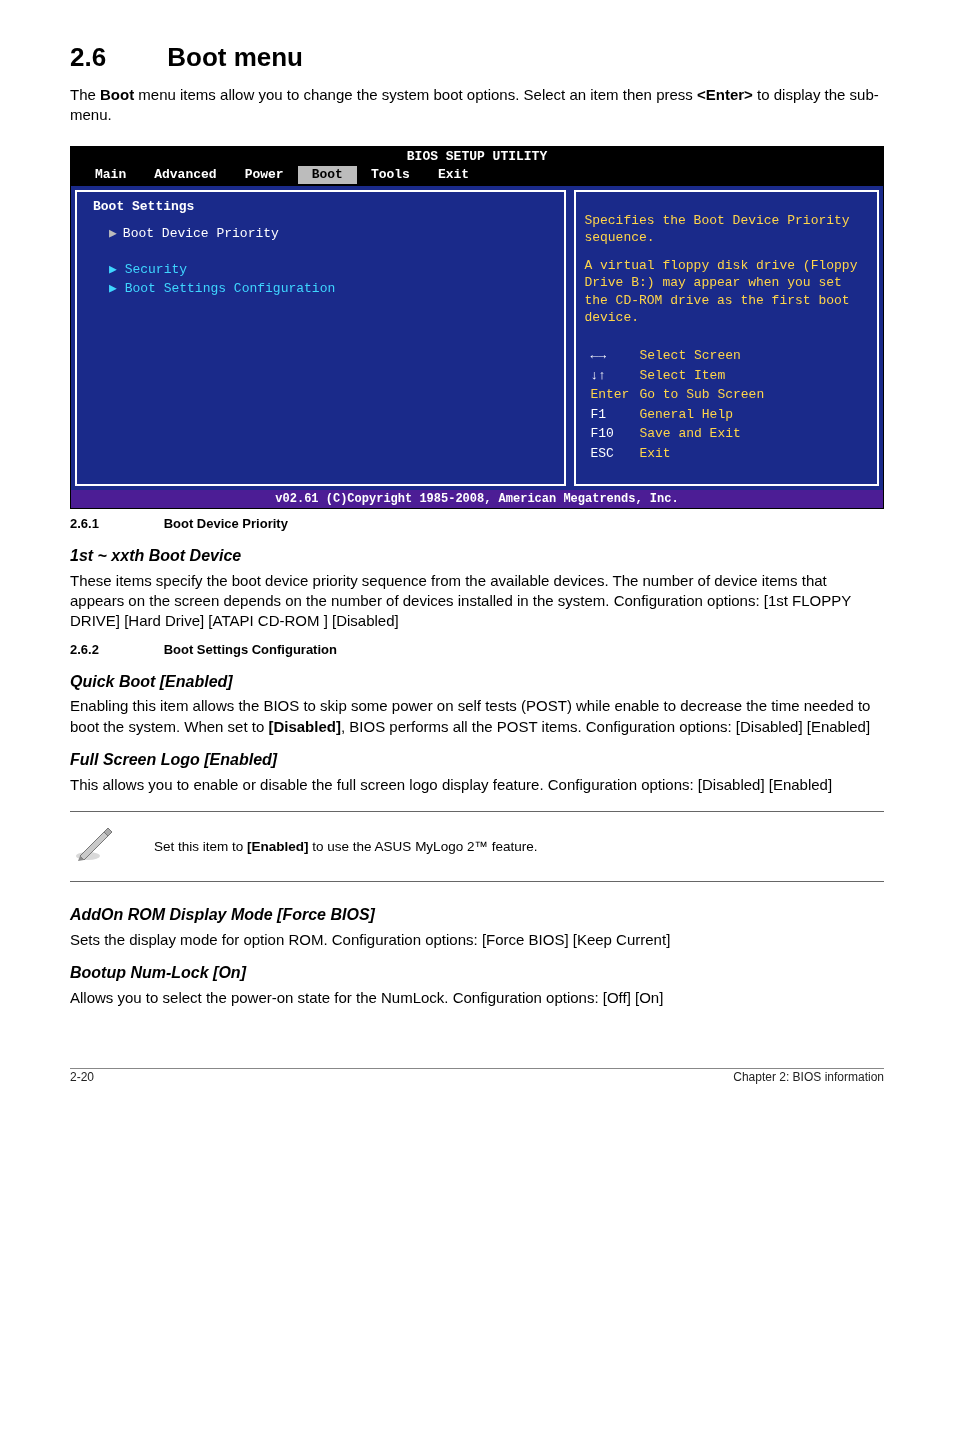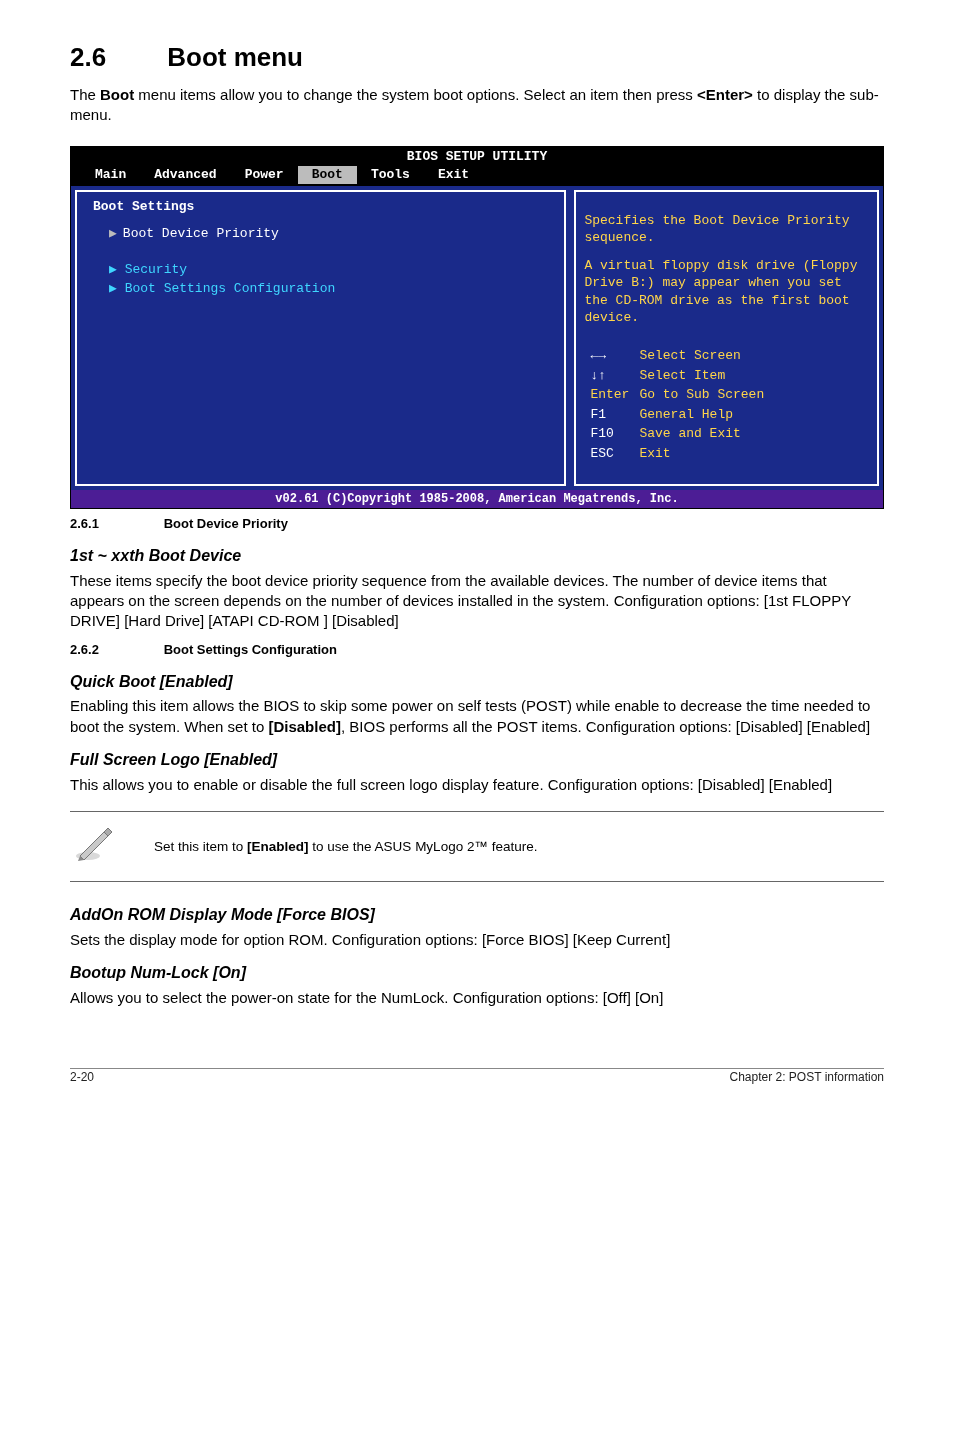--- a/index.html
+++ b/index.html
@@ -231,14 +231,14 @@
 </div>
 
 <h3 class="topic">AddOn ROM Display Mode [Force BIOS]</h3>
 <p class="body">Sets the display mode for option ROM. Configuration options: [Force BIOS] [Keep Current]</p>
 
 <h3 class="topic">Bootup Num-Lock [On]</h3>
 <p class="body">Allows you to select the power-on state for the NumLock. Configuration options: [Off] [On]</p>
 
 <div class="page-footer">
   <span>2-20</span>
-  <span>Chapter 2: POST information</span>
+  <span>Chapter 2: BIOS information</span>
 </div>
 
 </body></html>

